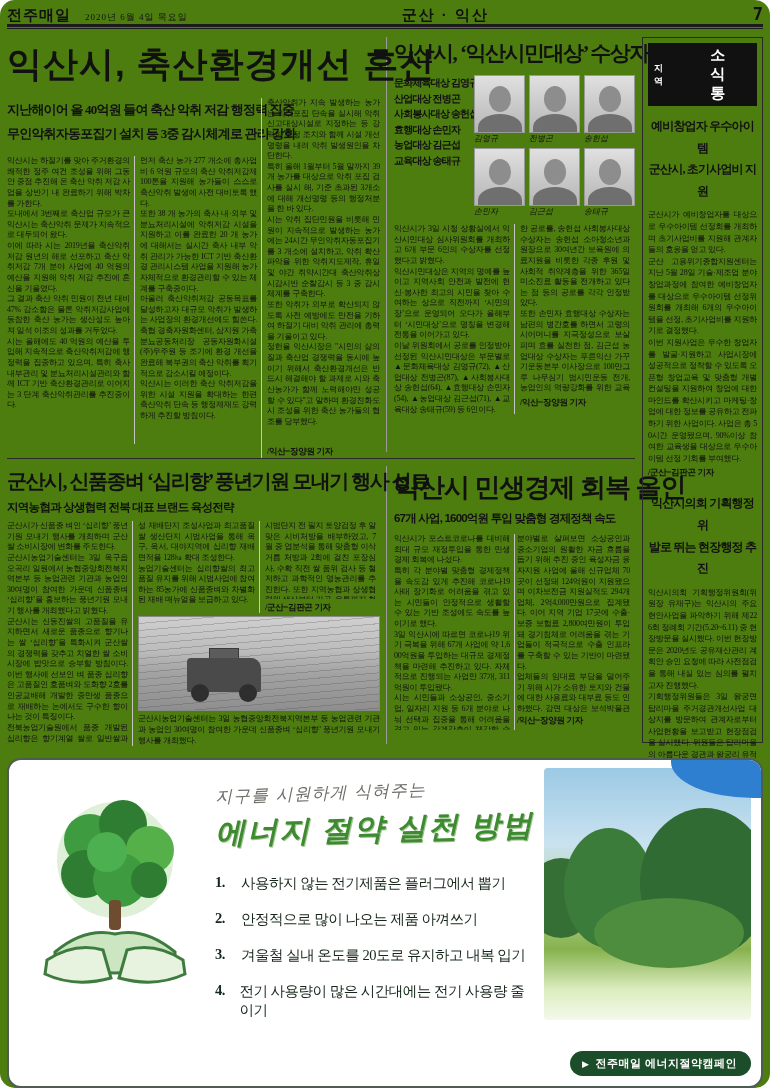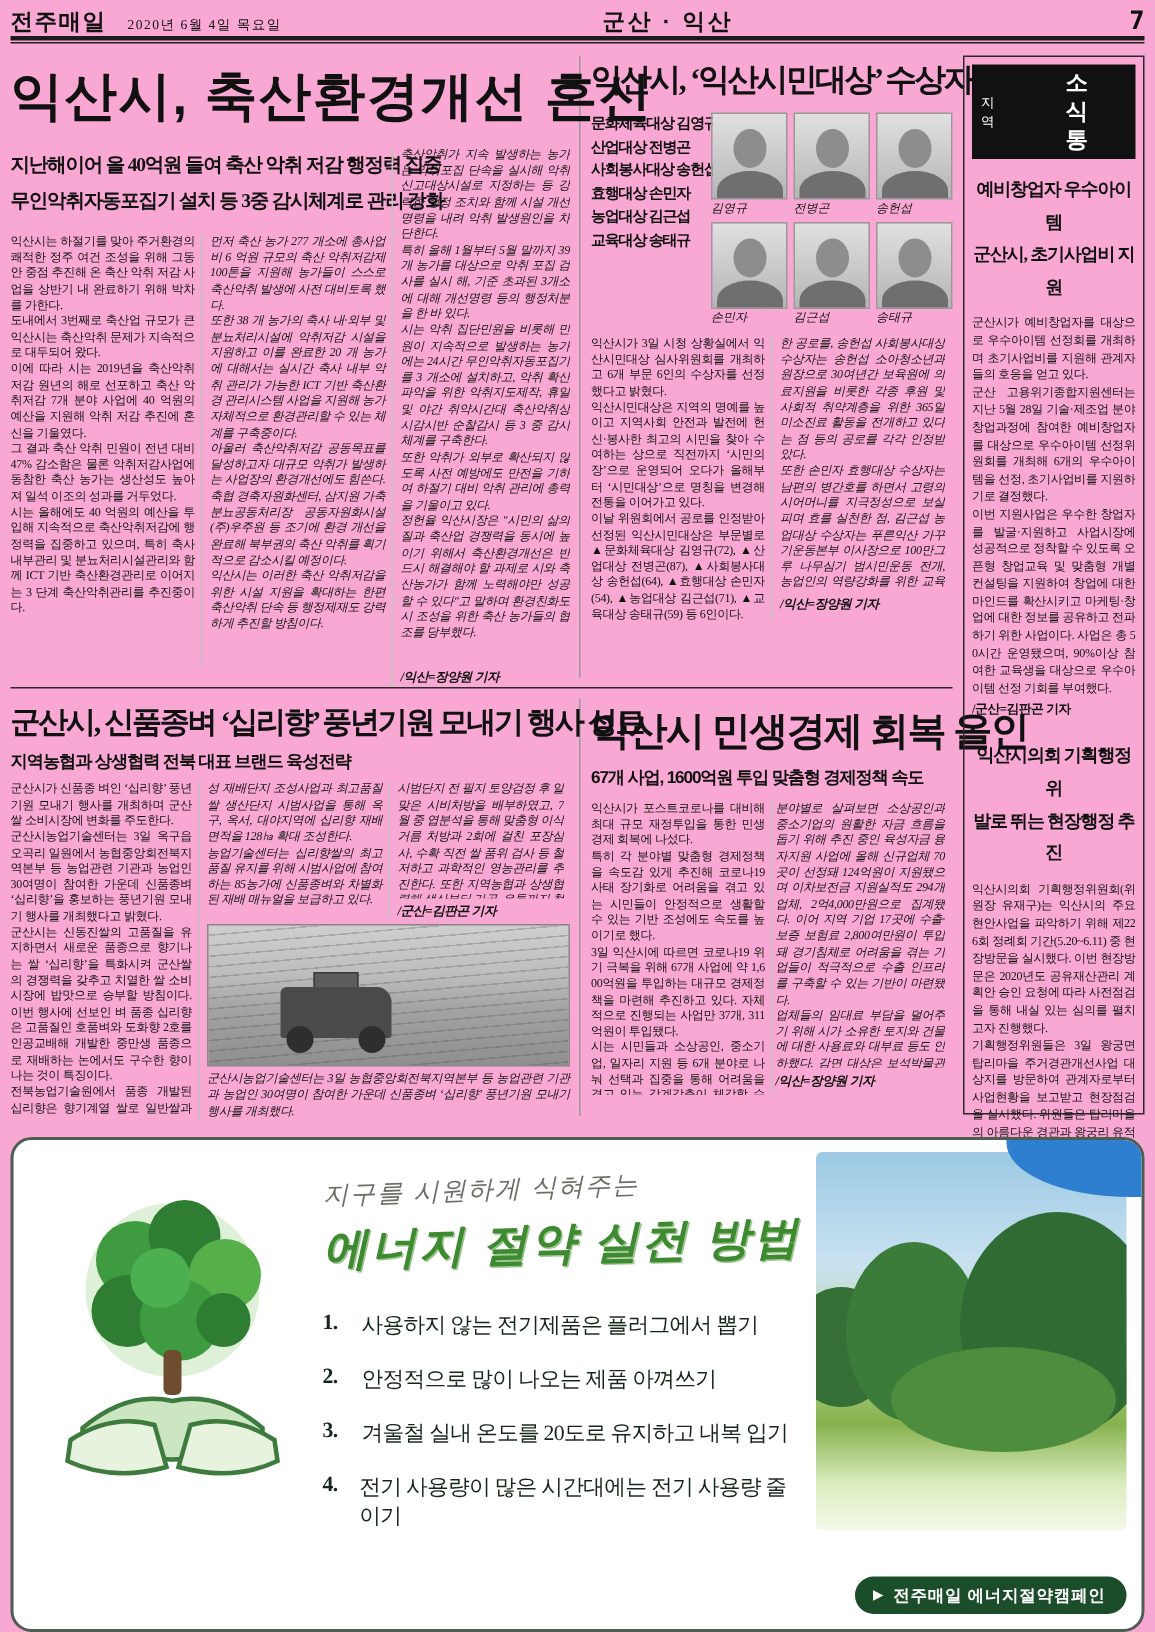--- a/index.html
+++ b/index.html
@@ -2,21 +2,21 @@
 <html><head>
 <meta charset="utf-8">
 <style>
   * { margin:0; padding:0; box-sizing:border-box; }
   html,body { background:#ffffff; }
   body {
     width:770px; height:1088px; overflow:hidden;
     font-family:"Liberation Serif","DejaVu Serif",serif;
     color:#111;
   }
-  .page { width:770px; height:1088px; padding:4px 7px 6px 7px; background:#f9a8d4; }
+  .page { width:770px; height:1088px; padding:4px 7px 6px 7px; background:#4d7c0f;border-radius:15px; }
 
   
   .masthead-row { display:flex; align-items:baseline; height:18px; }
   .masthead { font-family:"Liberation Sans","DejaVu Sans",sans-serif; font-weight:bold; font-size:15px; letter-spacing:1px; }
   .edition-date { font-size:9px; margin-left:14px; letter-spacing:1px; }
   .section-name { flex:1; text-align:center; font-family:"Liberation Sans","DejaVu Sans",sans-serif; font-weight:bold; font-size:15px; letter-spacing:2px; }
   .page-num { font-size:17px; font-weight:bold; width:60px; text-align:right; font-family:"DejaVu Sans Mono",monospace; }
   .rule-thick { height:3px; background:#1c1c1c; margin-top:2px; }
   .rule-thin  { height:1px; background:#1c1c1c; margin-top:1px; margin-bottom:8px; }
 
@@ -34,21 +34,21 @@
   .article-rice { width:380px; padding-right:6px; border-right:1px solid #9a9a9a; }
   .article-economy { width:248px; padding-left:7px; }
 
   
   .body-text {
     font-size:8px; line-height:1.33; text-align:justify;
     white-space:pre-line; overflow:hidden; word-break:break-all;
     letter-spacing:-0.2px;
   }
   .byline { font-weight:bold; font-size:8.5px; margin-top:3px; letter-spacing:-0.3px; }
-  .col-rule { border-left:1px solid #c4c4c4;font-style:italic; }
+  .col-rule { border-left:1px solid #c4c4c4; }
 
   
   .main-headline {
     font-family:"Liberation Sans","DejaVu Sans",sans-serif;
     font-size:35px; font-weight:bold; letter-spacing:1px;
     margin:4px 0 10px 0; white-space:nowrap;
   }
   .main-flex { display:flex; }
   .main-left { width:254px; }
   .main-subheads { font-size:13px; font-weight:bold; line-height:1.85; letter-spacing:-0.8px; margin-bottom:10px; white-space:nowrap; }
@@ -94,21 +94,21 @@
 
   
   .econ-headline { font-size:26px; font-weight:bold; letter-spacing:-1px; margin:4px 0 6px 0; white-space:nowrap; }
   .econ-subhead { font-family:"Liberation Sans","DejaVu Sans",sans-serif; font-size:11.5px; font-weight:bold; letter-spacing:-0.8px; margin-bottom:8px; }
   .econ-cols { display:flex; height:196px; }
   .econ-cols .tcol { width:120px; padding-right:4px; }
   .econ-cols .tcol + .tcol { padding-left:2px; }
 
   
   .sidebar-header { background:#111; color:#fff; padding:3px 6px; display:flex; align-items:center; margin-bottom:10px; }
-  .sidebar-tag { font-size:9px; margin-right:6px; }
+  .sidebar-tag { font-size:9px; margin-right:6px;font-weight:bold; }
   .sidebar-title { font-size:15px; font-weight:bold; letter-spacing:5px; font-family:"Liberation Sans","DejaVu Sans",sans-serif;margin-left:41px; }
   .side-item { margin-bottom:14px; }
   .side-item-title { text-align:center; font-size:12px; font-weight:bold; line-height:1.8; letter-spacing:-0.8px; margin-bottom:7px; }
   .side-body { font-size:8px; line-height:1.45; text-align:justify; white-space:pre-line; word-break:break-all; letter-spacing:-0.2px; overflow:hidden; }
   .side-item-1 .side-body { max-height:255px; }
   .side-item-2 .side-body { max-height:300px; }
 
   
   .banner {
     margin-top:9px; height:330px; border:2px solid #4e5d52; border-radius:14px;

